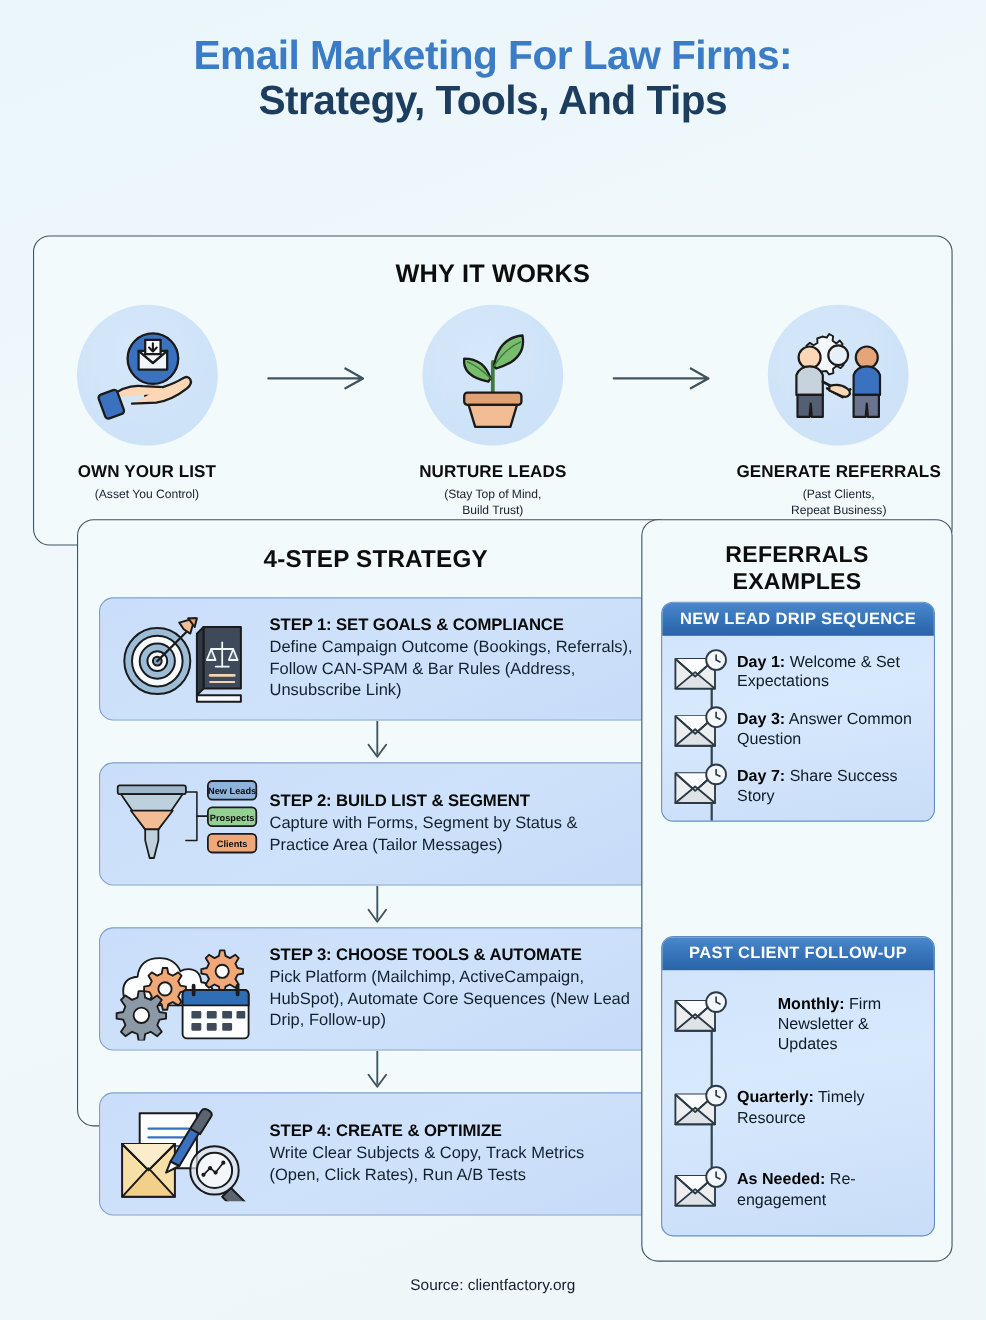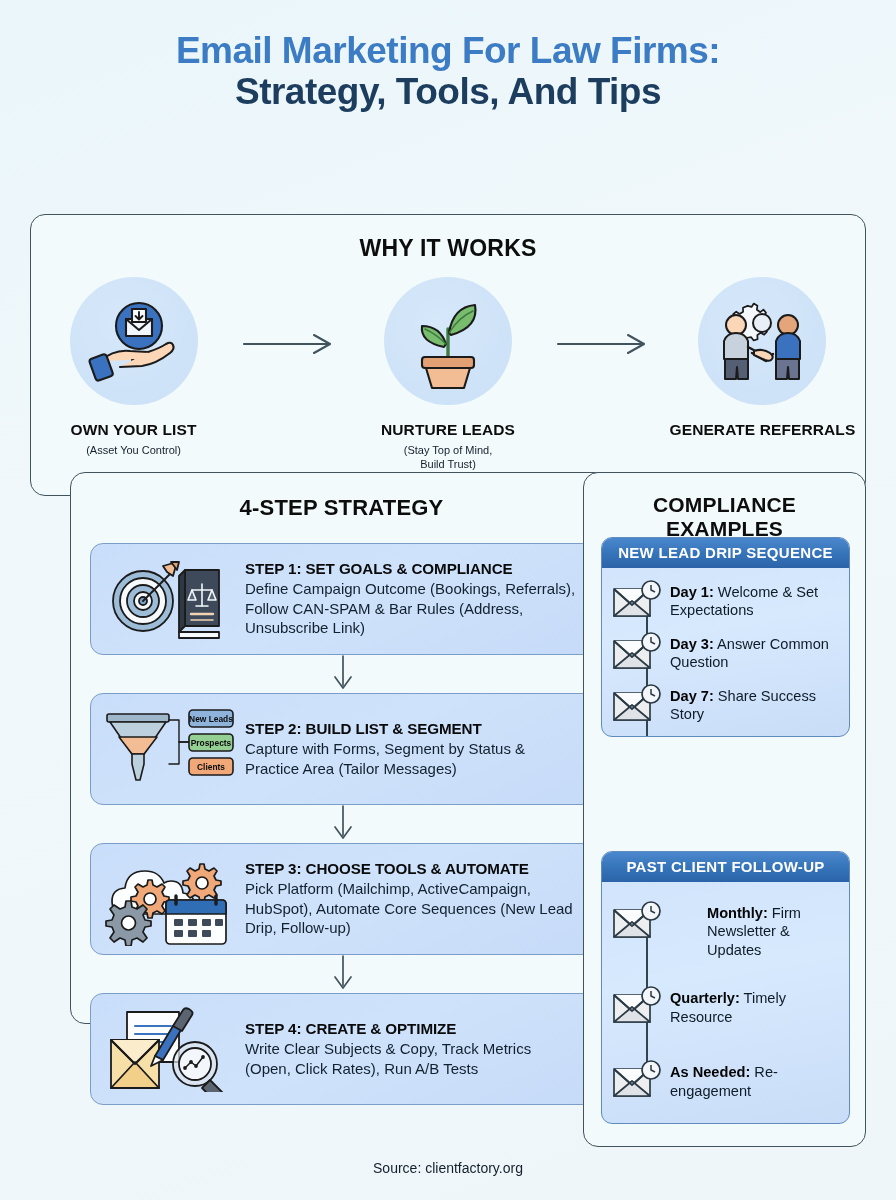--- a/index.html
+++ b/index.html
@@ -96,21 +96,21 @@
   
   #automation-panel { left: 583px; top: 472px; width: 283px; height: 675px; }
   #automation-panel .panel-title { font-size: 21px; margin-top: 20px; line-height: 1.14; }
   .auto-card {
     position: absolute; left: 17px; width: 249px;
     border: 1.4px solid #5f8cbd;
     border-radius: 11px;
     background: linear-gradient(170deg, #cfe3fb 0%, #d7e9fd 45%, #c9ddf8 100%);
     overflow: hidden;
   }
-  #auto-card-1 { top: 64px; height: 200px; }
+  #auto-card-1 { top: 74px; height: 200px; }
   #auto-card-2 { top: 378px; height: 273px; }
   .auto-card-head {
     background: linear-gradient(180deg, #4a87cd 0%, #3573b9 55%, #2b63a8 100%);
     color: #ffffff; font-weight: bold; font-size: 15px;
     text-align: center; padding: 6px 4px 7px; letter-spacing: 0.3px;
   }
   .auto-list { position: relative; padding: 11px 9px 9px 9px; }
   .auto-item {
     position: relative; display: flex; align-items: flex-start; gap: 7px;
     margin-bottom: 8px;
@@ -213,20 +213,24 @@
               <path d="M66 52 q3 -8 12 -8 q9 0 12 8 l0 18 -24 0 Z" fill="#3a72c0"></path>
               <path d="M15 70 l23 0 0 20 -10 0 -1 -12 -1 12 -11 0 Z" fill="#545f74"></path>
               <path d="M66 70 l23 0 0 20 -10 0 -1 -12 -1 12 -11 0 Z" fill="#6a7390"></path>
               <path d="M38 58 q8 4 14 8 q5 3 11 -1" fill="none" stroke-width="2.4"></path>
               <path d="M42 64 q8 5 14 8" fill="none" stroke-width="2.4"></path>
               <path d="M44 62 q9 -3 16 2 q4 3 2 6 q-2 3 -7 1 l-11 -5 Z" fill="#fbd7b8"></path>
             </g>
           </svg>
         </div>
         <div class="why-label">GENERATE REFERRALS</div>
+        <div class="why-sub">
+          <div>(Past Clients,</div>
+          <div>Repeat Business)</div>
+        </div>
       </div>
 
     </div>
   </div>
 
   <div class="panel" id="strategy-panel">
     <div class="panel-title">4-STEP STRATEGY</div>
 
     <div class="steps">
 
@@ -381,21 +385,21 @@
           <div class="step-heading">STEP 4: CREATE &amp; OPTIMIZE</div>
           <div class="step-body">Write Clear Subjects &amp; Copy, Track Metrics (Open, Click Rates), Run A/B Tests</div>
         </div>
       </div>
 
     </div>
   </div>
 
   <div class="panel" id="automation-panel">
     <div class="panel-title">
-      <div>COMPLIANCE</div>
+      <div>REFERRALS</div>
       <div>EXAMPLES</div>
     </div>
 
     <div class="auto-card" id="auto-card-1">
       <div class="auto-card-head">NEW LEAD DRIP SEQUENCE</div>
       <div class="auto-list">
         <div class="auto-spine" style="left:44px; top:32px; height:196px;"></div>
 
         <div class="auto-item">
           <div class="auto-env">

